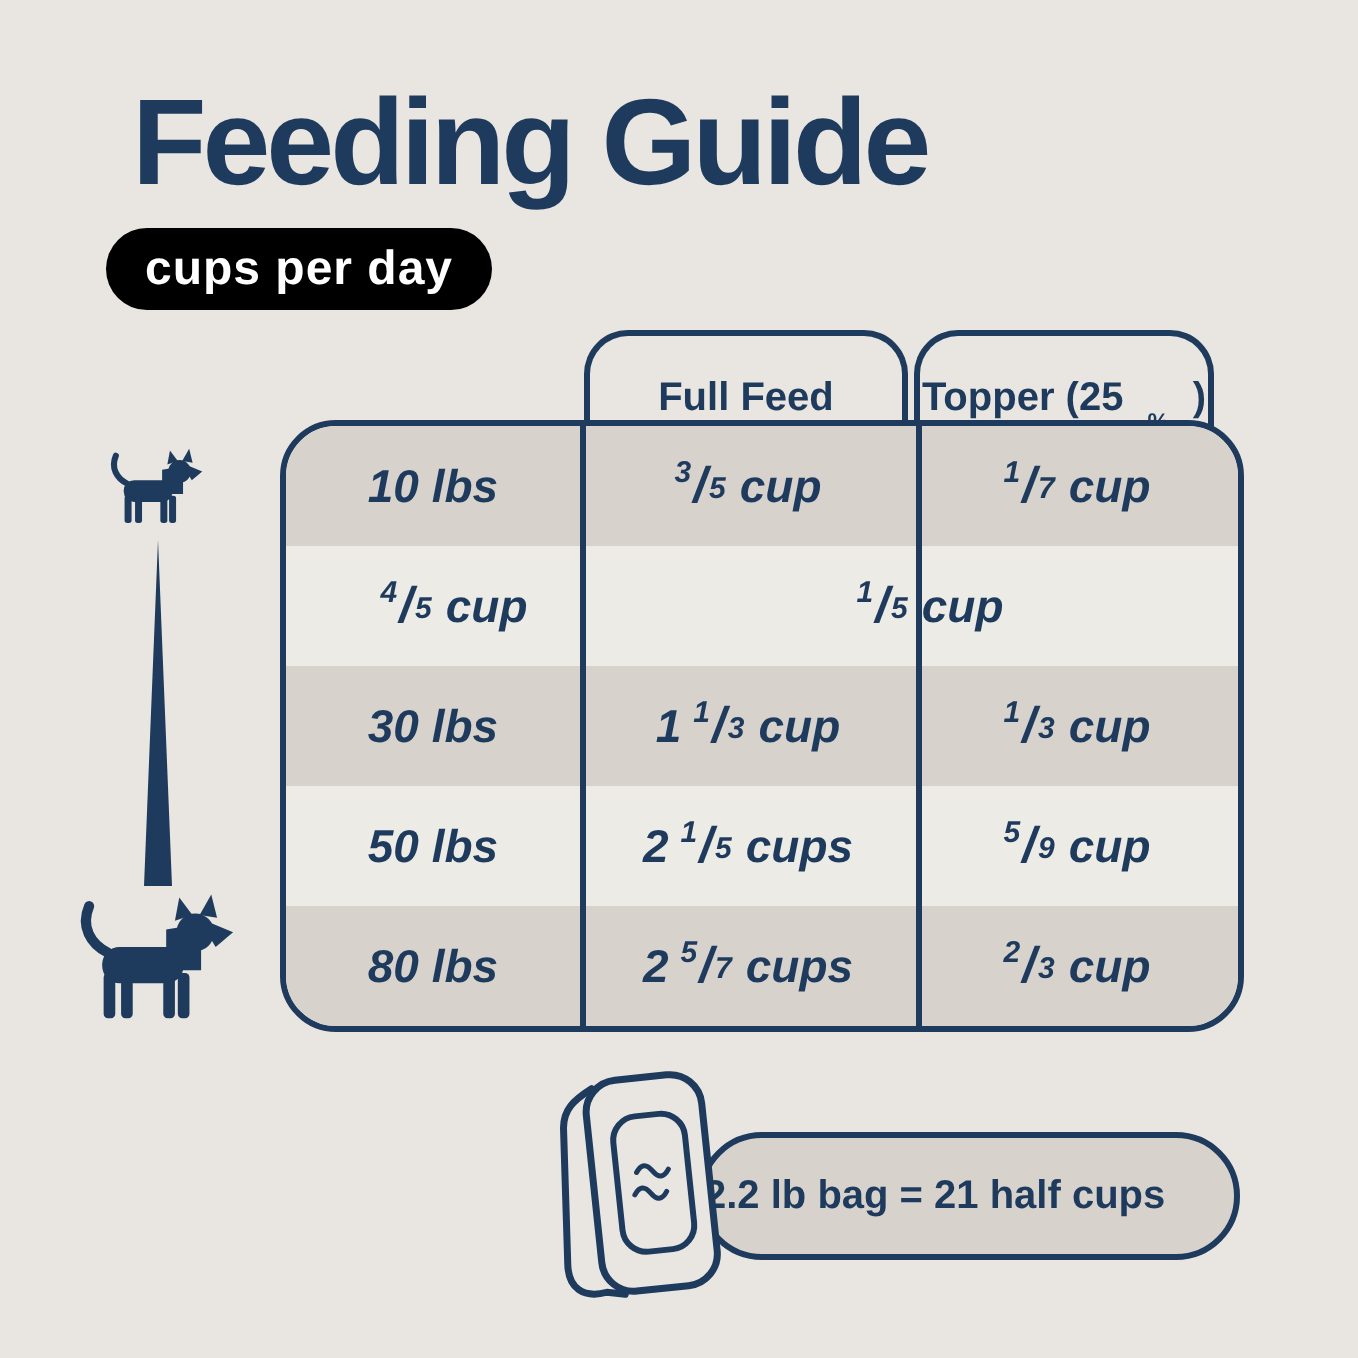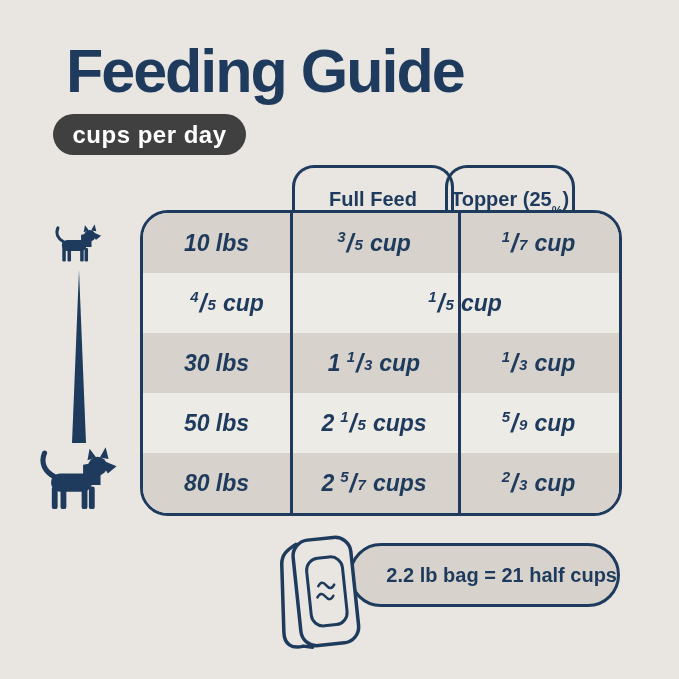--- a/index.html
+++ b/index.html
@@ -14,36 +14,36 @@
     margin: 0 auto;
   }
   .title {
     position: absolute; left: 66px; top: 36px;
     font-size: 61px; font-weight: bold; letter-spacing: -2px;
     color: #1e3a5c; white-space: nowrap;
   }
   .subtitle-pill {
     position: absolute; left: 53px; top: 114px;
     width: 193px; height: 41px;
-    background: #404040; border-radius: 21px;
+    background: #000000; border-radius: 21px;
     display: flex; align-items: center; justify-content: center;
   }
   .subtitle-pill span {
     color: #ffffff; font-size: 24px; font-weight: bold; letter-spacing: 0.5px;
   }
   .tab {
     position: absolute; top: 165px; height: 48px;
     border: 3px solid #1e3a5c; border-bottom: none;
     border-radius: 22px 22px 0 0;
     display: flex; align-items: flex-end; justify-content: center;
     padding-bottom: 2px;
     font-size: 20px; font-weight: bold; white-space: nowrap;
   }
   .tab-full { left: 292px; width: 162px; }
-  .tab-topper { left: 445px; width: 130px; }
+  .tab-topper { left: 457px; width: 150px; gap: 12px; }
   .tab sup { font-size: 12px; line-height: 0; vertical-align: 8px; }
   .ftable {
     position: absolute; left: 140px; top: 210px;
     width: 482px; height: 306px;
     border: 3px solid #1e3a5c; border-radius: 28px;
     background: #edebe6; overflow: hidden;
     display: flex; flex-direction: column; font-style: italic;
   }
   .trow { flex: 1; display: flex; align-items: stretch; }
   .trow.gray { background: #d7d3cc; }
@@ -67,25 +67,25 @@
   .fslash { font-size: 25px; margin: 0 1px; }
   .unit { margin-left: 7px; }
   .small-dog { position: absolute; left: 54px; top: 224px; width: 48px; height: 40px; }
   .big-dog   { position: absolute; left: 38px; top: 446px; width: 80px; height: 68px; }
   .wedge {
     position: absolute; left: 72px; top: 270px; width: 14px; height: 173px;
     background: #1e3a5c;
     clip-path: polygon(50% 0, 0 100%, 100% 100%);
   }
   .note-pill {
-    position: absolute; left: 349px; top: 543px;
+    position: absolute; left: 349px; top: 566px;
     width: 271px; height: 64px;
     background: #d7d3cc;
     border: 3px solid #1e3a5c; border-radius: 32px;
-    display: flex; align-items: center; justify-content: flex-end;
+    display: flex; align-items: center; justify-content: flex-start;
   }
   .note-pill span {
     font-size: 20px; font-weight: bold; white-space: nowrap; color: #1e3a5c;
   }
   .bag { position: absolute; left: 274px; top: 534px; width: 94px; height: 118px; }
 </style>
 </head>
 <body>
 
 <div class="canvas">

